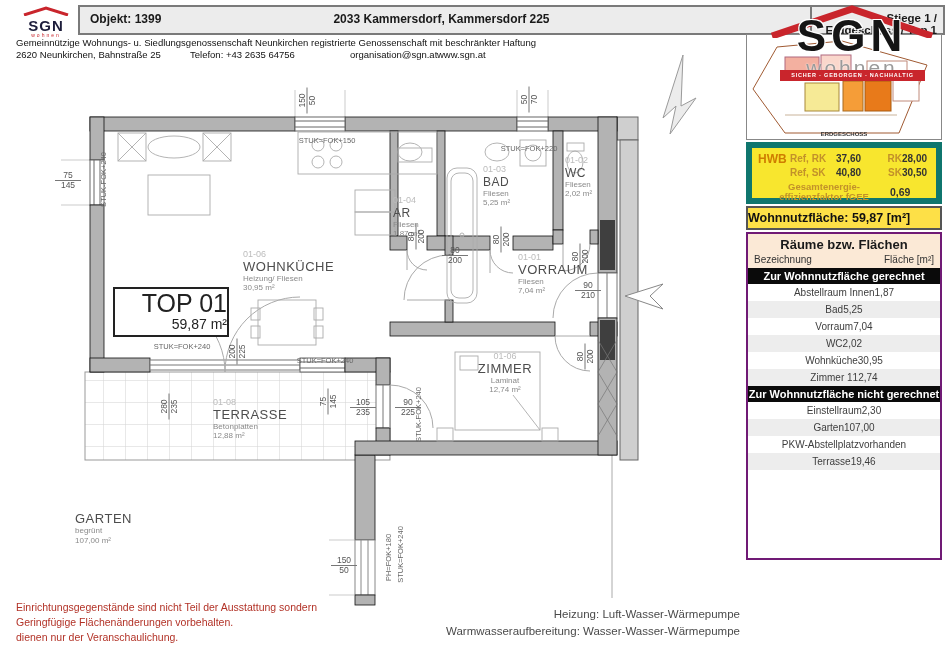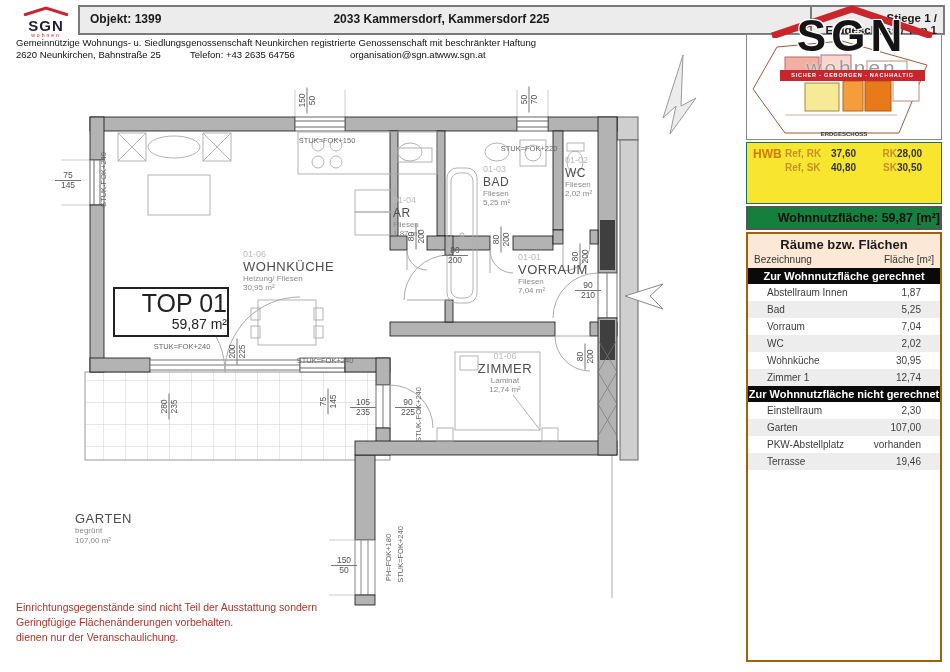--- a/index.html
+++ b/index.html
@@ -25,36 +25,36 @@
                  text-shadow:-1px -1px 0 #fff,1px -1px 0 #fff,-1px 1px 0 #fff,1px 1px 0 #fff;}
   .logo-big .woh{position:absolute;top:52px;left:0;right:0;font-size:21px;color:#9a9a9a;letter-spacing:3px;
                  text-shadow:0 0 2px #fff;}
   .logo-big .banner{position:absolute;top:66px;left:18px;width:145px;height:11px;background:#c9252c;
                     color:#fff;font-size:5.5px;font-weight:bold;letter-spacing:.8px;line-height:11px;}
   
   .sidebar{position:absolute;left:746px;top:34px;width:196px;}
   .panel{border:1px solid #888;background:#fff;box-sizing:border-box;margin-bottom:2px;}
   .mini-plan{height:106px;position:relative;}
   .mini-plan .cap{position:absolute;bottom:2px;left:0;right:0;text-align:center;font-size:6px;font-weight:bold;color:#333;}
-  .hwb{background:#f8e62e;border:1px solid #0f766e;padding:4px 6px 3px 6px;height:62px;box-sizing:border-box;}
+  .hwb{background:#f8e62e;border:6px solid #0f766e;padding:4px 6px 3px 6px;height:62px;box-sizing:border-box;}
   .hwb .grid{display:grid;grid-template-columns:32px 46px 42px 24px 1fr;font-size:10px;line-height:14px;}
   .hwb .t{color:#cf7d00;font-weight:bold;font-size:12px;}
   .hwb .k{color:#c2912a;font-weight:bold;}
   .hwb .v{color:#333;font-weight:bold;text-align:left;padding-right:2px;}
   .hwb .fgee{display:grid;grid-template-columns:1fr 40px;margin-top:2px;}
   .hwb .fgee .k{text-align:center;font-size:9.5px;line-height:10px;}
   .hwb .fgee .v{font-size:10.5px;align-self:center;}
-  .wnf{border:2px solid #555;background:#15803d;text-align:right;font-size:12.5px;font-weight:bold;
+  .wnf{border:2px solid #555;background:#fde047;text-align:left;font-size:12.5px;font-weight:bold;
        padding:3px 0;color:#111;}
-  .rooms-box{border:2px solid #a16207;height:430px;}
+  .rooms-box{border:2px solid #701a75;height:328px;}
   .rt-title{background:#fbe9d6;text-align:center;font-weight:bold;font-size:13px;padding:3px 0 1px 0;}
   .rt-head{background:#fbe9d6;display:flex;justify-content:space-between;font-size:10px;color:#333;
            padding:1px 6px 3px 6px;}
   .rt-sec{background:#0a0a0a;color:#fff;font-weight:bold;font-size:11px;text-align:center;padding:2px 0;}
-  .rt-row{display:flex;justify-content:space-between;font-size:10px;color:#3d3d3d;padding:3px 19px;}
+  .rt-row{display:flex;justify-content:center;font-size:10px;color:#3d3d3d;padding:3px 10px;}
   .rt-row:nth-child(even){background:#ededed;}
   
   .plan{position:absolute;left:15px;top:50px;width:728px;height:600px;}
   .plan svg{position:absolute;left:0;top:0;}
   .wall{fill:#b3b3b3;stroke:#111;stroke-width:.8;}
   .rlabel{position:absolute;font-size:8px;line-height:9.5px;color:#8a8a8a;white-space:nowrap;}
   .rlabel .rid{color:#bcbcbc;font-size:9px;display:block;}
   .rlabel .rname{color:#4d4d4d;font-size:13px;line-height:14px;letter-spacing:.5px;display:block;}
   .rlabel.small .rname{font-size:12px;}
   .topbox{position:absolute;left:98px;top:237px;width:112px;height:46px;border:2px solid #222;background:#fff;
@@ -131,20 +131,27 @@
         <span class="t">HWB</span>
         <span class="k">Ref, RK</span>
         <span class="v">37,60</span>
         <span class="k" style="text-align:right">RK</span>
         <span class="v">28,00</span>
         <span></span>
         <span class="k">Ref, SK</span>
         <span class="v">40,80</span>
         <span class="k" style="text-align:right">SK</span>
         <span class="v">30,50</span>
+      </div>
+      <div class="fgee">
+        <span class="k">
+          <span>Gesamtenergie-</span><br>
+          <span>effizienzfaktor fGEE</span>
+        </span>
+        <span class="v">0,69</span>
       </div>
     </div>
 
     <div class="panel wnf">Wohnnutzfläche: 59,87 [m²]</div>
 
     <div class="panel rooms-box">
       <div class="rt-title">Räume bzw. Flächen</div>
       <div class="rt-head">
         <span>Bezeichnung</span>
         <span>Fläche [m²]</span>
@@ -371,20 +378,24 @@
       <span>Fliesen</span><br><span>2,02 m²</span>
     </div>
     <div class="rlabel" style="left:503px;top:203px">
       <span class="rid">01-01</span><span class="rname">VORRAUM</span>
       <span>Fliesen</span><br><span>7,04 m²</span>
     </div>
     <div class="rlabel" style="left:455px;top:302px;text-align:center;width:70px">
       <span class="rid">01-06</span><span class="rname">ZIMMER</span>
       <span>Laminat</span><br><span>12,74 m²</span>
     </div>
+    <div class="rlabel" style="left:198px;top:348px">
+      <span class="rid">01-08</span><span class="rname">TERRASSE</span>
+      <span>Betonplatten</span><br><span>12,88 m²</span>
+    </div>
     <div class="rlabel" style="left:60px;top:462px">
       <span class="rname">GARTEN</span>
       <span>begrünt</span><br><span>107,00 m²</span>
     </div>
 
     <div class="dim v" style="left:279px;top:41px"><span>150</span><span class="b">50</span></div>
     <div class="dim v" style="left:501px;top:40px"><span>50</span><span class="b">70</span></div>
     <div class="dim" style="left:40px;top:121px"><span>75</span><span class="b">145</span></div>
     <div class="dim v" style="left:388px;top:177px"><span>80</span><span class="b">200</span></div>
     <div class="dim v" style="left:473px;top:180px"><span>80</span><span class="b">200</span></div>
@@ -407,14 +418,18 @@
     <div class="stuk v" style="left:371px;top:360px">STUK-FOK+240</div>
     <div class="stuk v" style="left:341px;top:503px">PH=FOK+180</div>
     <div class="stuk v" style="left:353px;top:500px">STUK=FOK+240</div>
   </div>
 
   <div class="note">
     <div>Einrichtungsgegenstände sind nicht Teil der Ausstattung sondern</div>
     <div>Geringfügige Flächenänderungen vorbehalten.</div>
     <div>dienen nur der Veranschaulichung.</div>
   </div>
+  <div class="heat">
+    <div>Heizung: Luft-Wasser-Wärmepumpe</div>
+    <div>Warmwasseraufbereitung: Wasser-Wasser-Wärmepumpe</div>
+  </div>
 
 </div>
 
 </body></html>

